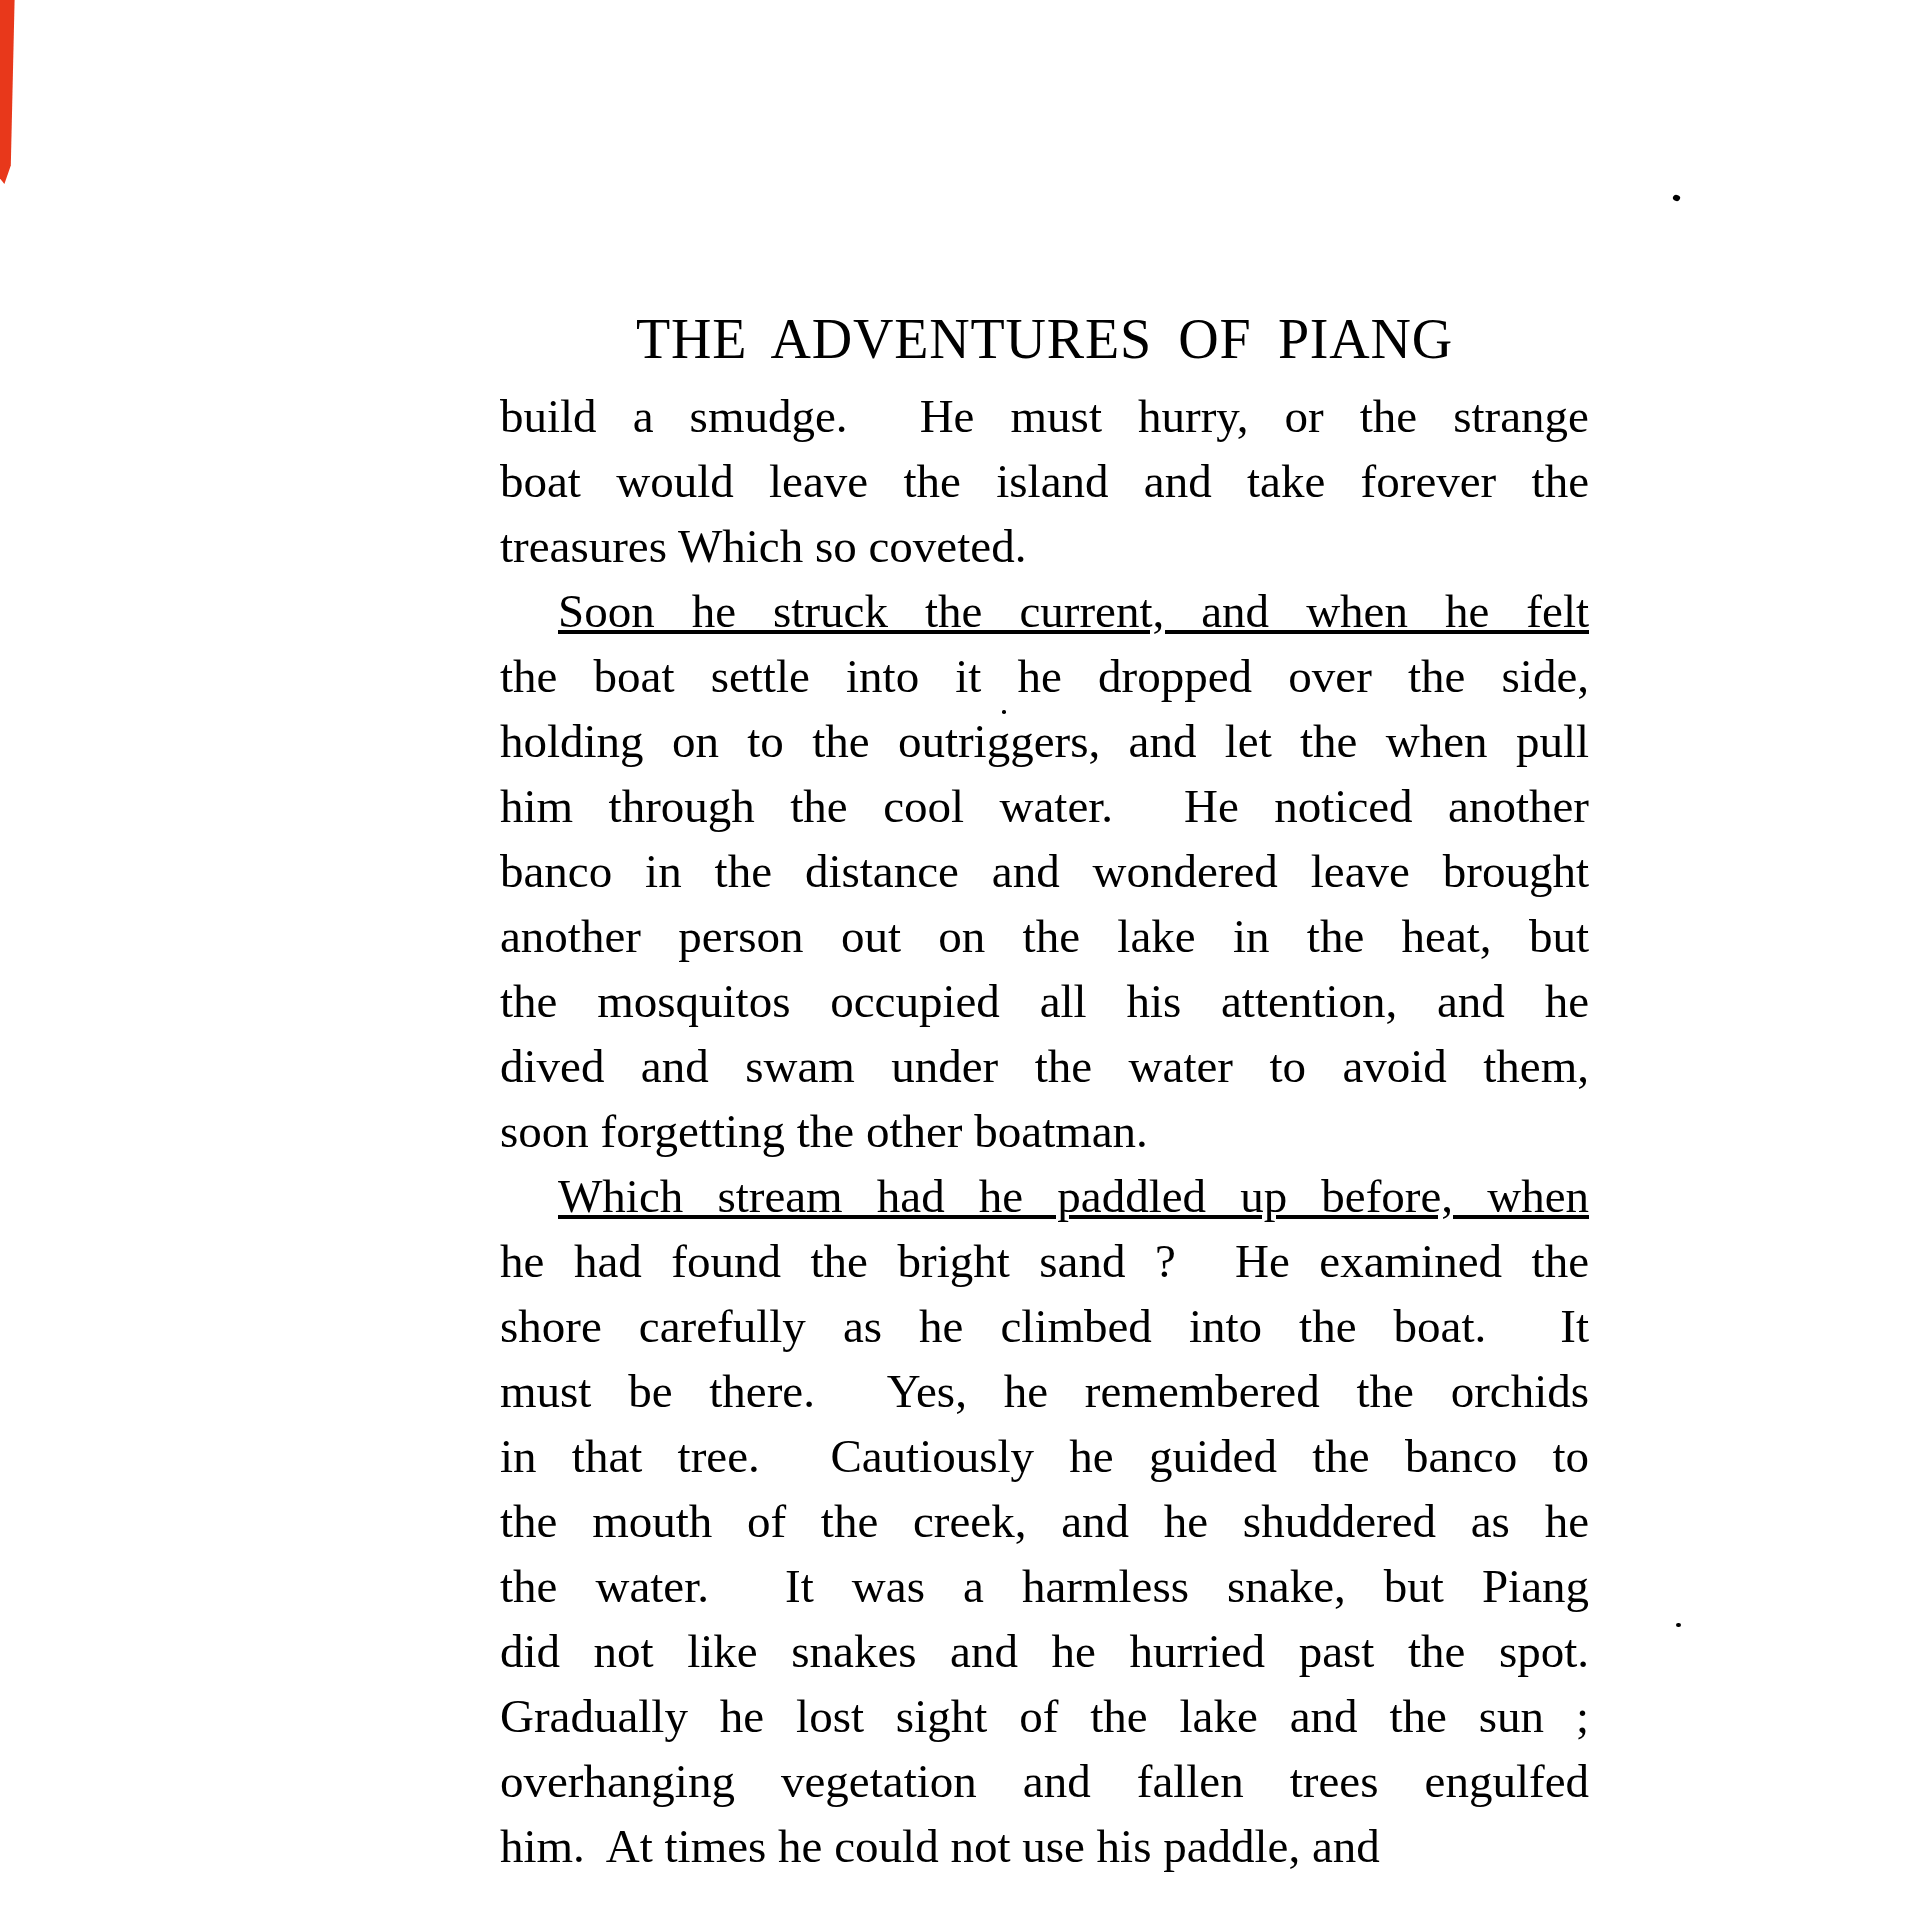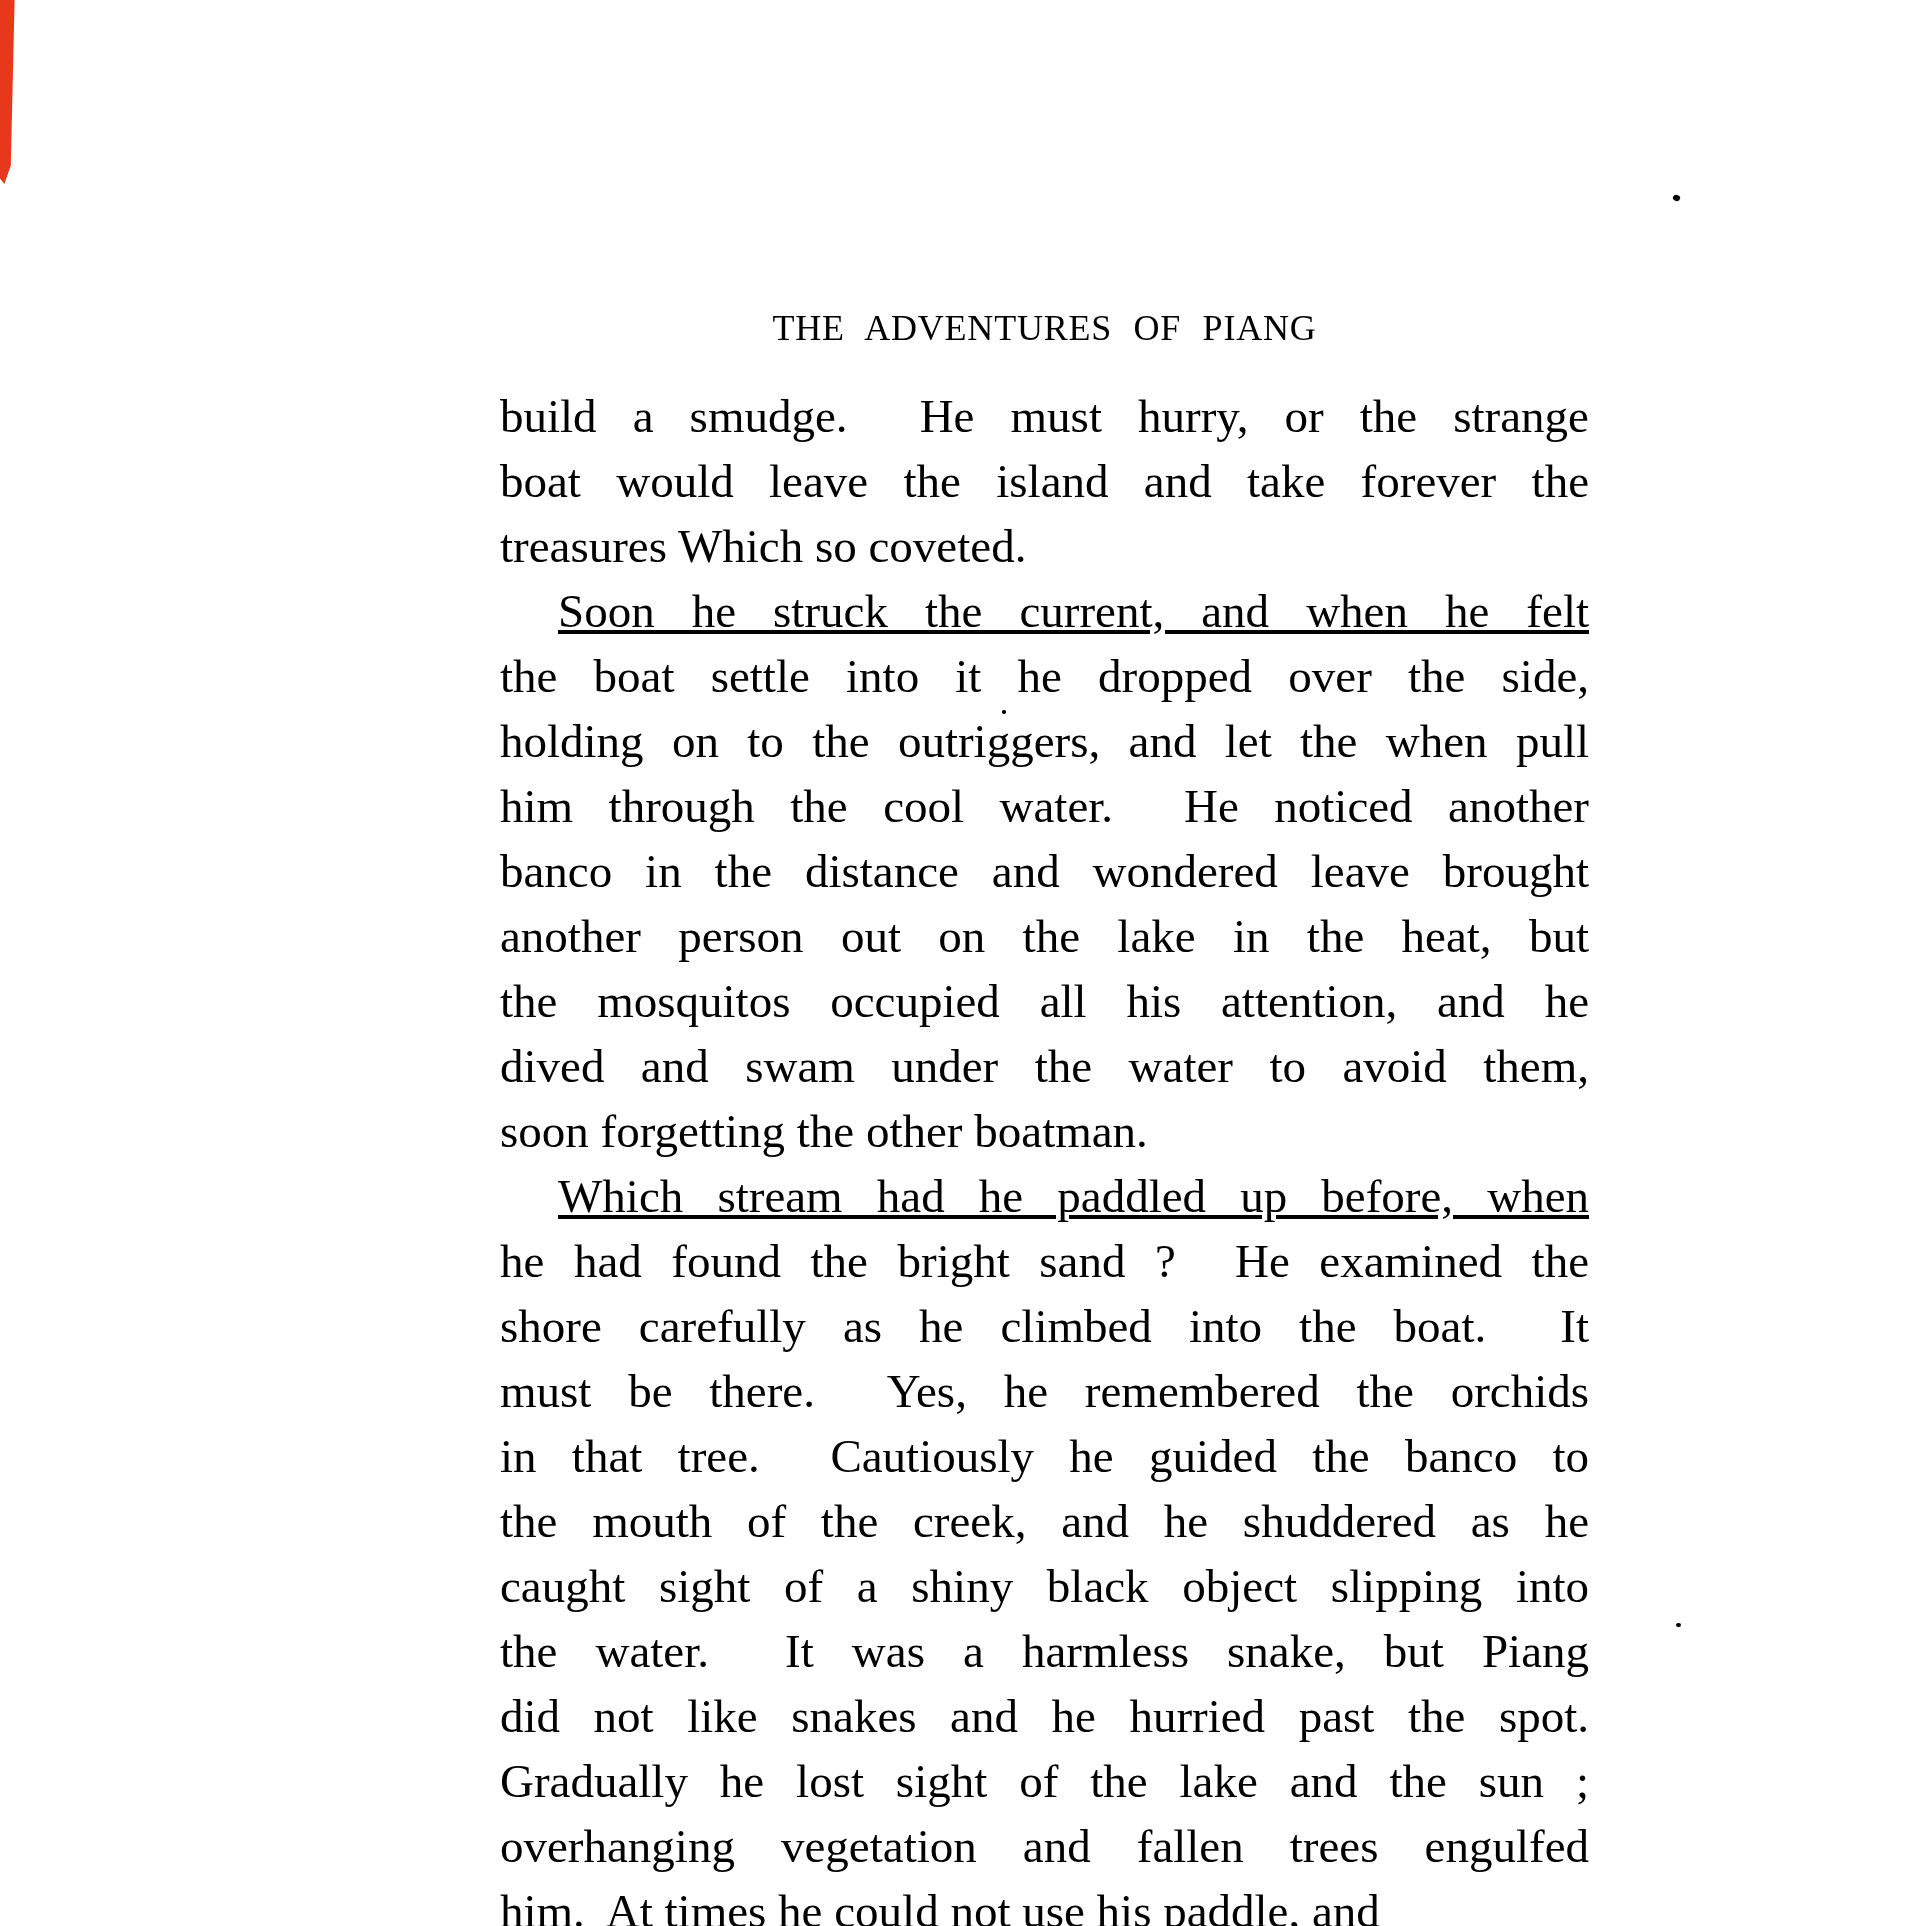--- a/index.html
+++ b/index.html
@@ -17,21 +17,21 @@
   .red-streak {
     position: absolute; left: 0; top: 0;
     width: 14.6px; height: 184px;
     background: #e8381b;
     clip-path: polygon(0 0, 100% 0, 74% 90%, 30% 100%, 0 97%);
   }
 
   .title {
     position: absolute; left: 500px; top: 307px; width: 1089px;
     text-align: center; white-space: nowrap;
-    font-size: 36px; letter-spacing: 0.8px; word-spacing: 11.6px;
+    font-size: 56px; letter-spacing: 0.8px; word-spacing: 11.6px;
     font-weight: normal;
     font-family: Liberation Serif, serif;
   }
 
   .body-text {
     position: absolute; left: 500px; top: 384px; width: 1089px;
     font-size: 47px; line-height: 65px;
   }
   .line { text-align: justify; text-align-last: justify; }
   .line.indent { text-indent: 58px; text-decoration: underline; }
@@ -68,21 +68,20 @@
       <div class="line">another person out on the lake in the heat, but</div>
       <div class="line">the mosquitos occupied all his attention, and he</div>
       <div class="line">dived and swam under the water to avoid them,</div>
       <div class="line no-just">soon forgetting the other boatman.</div>
       <div class="line indent">Which stream had he paddled up before, when</div>
       <div class="line">he had found the bright sand&nbsp;?&nbsp; He examined the</div>
       <div class="line">shore carefully as he climbed into the boat.&nbsp; It</div>
       <div class="line">must be there.&nbsp; Yes, he remembered the orchids</div>
       <div class="line">in that tree.&nbsp; Cautiously he guided the banco to</div>
       <div class="line">the mouth of the creek, and he shuddered as he</div>
-      <div class="line">caught sight of a shiny black object slipping into</div>
       <div class="line">the water.&nbsp; It was a harmless snake, but Piang</div>
       <div class="line">did not like snakes and he hurried past the spot.</div>
       <div class="line">Gradually he lost sight of the lake and the sun&nbsp;;</div>
       <div class="line">overhanging vegetation and fallen trees engulfed</div>
       <div class="line no-just">him.&nbsp; At times he could not use his paddle, and</div>
     </div>
 
   <div class="dot dot-a"></div>
   <div class="dot dot-b"></div>
 

